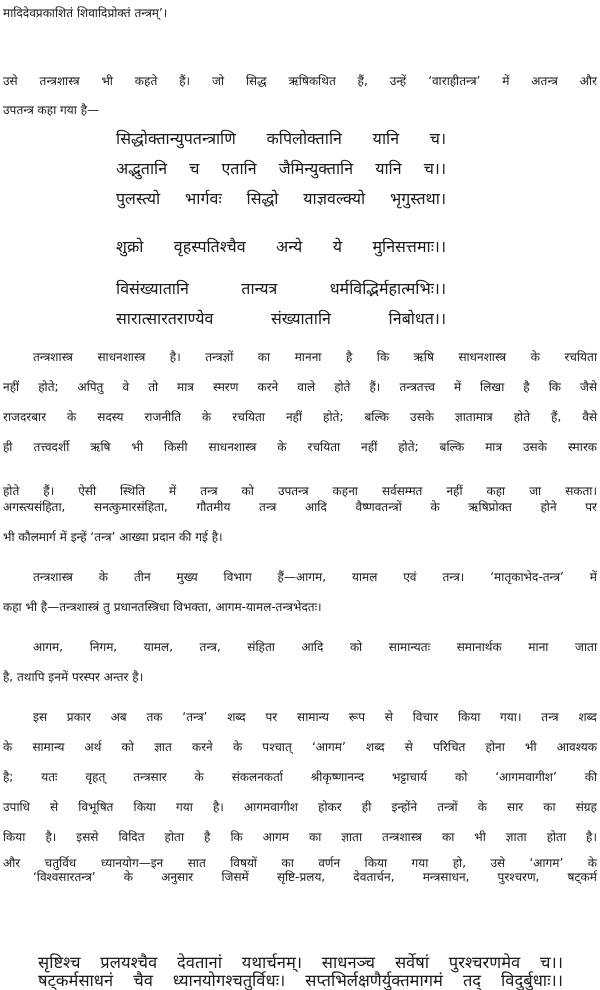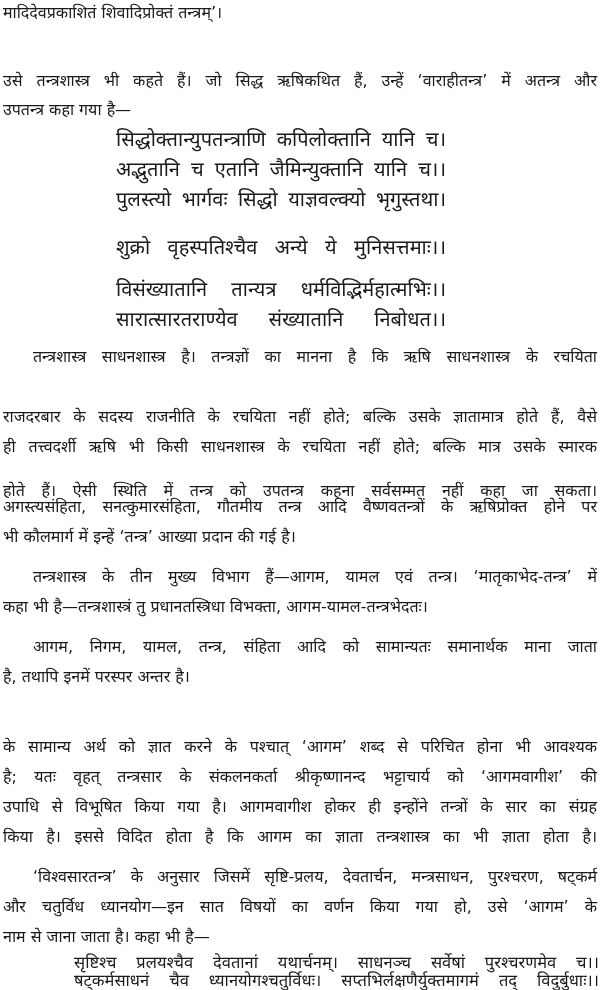--- a/index.html
+++ b/index.html
@@ -3,69 +3,70 @@
 <meta charset="utf-8">
 <style>
   html, body { margin: 0; padding: 0; background: #ffffff; }
   body {
     width: 600px; height: 990px; overflow: hidden; position: relative;
     font-family: "DejaVu Sans", sans-serif; color: #1a1a1a;
   }
   .page { position: absolute; left: 0; top: 0; width: 600px; height: 990px; }
   .line {
     position: absolute; left: 3px; width: 594px;
-    font-size: 16px; line-height: 22px; white-space: nowrap;
+    font-size: 12px; line-height: 22px; white-space: nowrap;
     text-align: justify; text-align-last: justify;
   }
   .line.last { text-align-last: left; }
   .indent { left: 33px; width: 564px; }
   .verse {
     position: absolute; left: 116px; width: 330px;
-    font-size: 20px; line-height: 22px; white-space: nowrap;
+    font-size: 16px; line-height: 22px; white-space: nowrap;
     text-align-last: justify; text-align: justify;
   }
   .verse2 {
     position: absolute; left: 38px; width: 525px;
     font-size: 16.5px; line-height: 22px; white-space: nowrap;
-    text-align-last: justify; text-align: justify; margin-left: 36px;
+    text-align-last: justify; text-align: justify;
   }
 </style>
 </head>
 <body>
 
 <div class="page">
   <div class="line last" style="top:2px">मादिदेवप्रकाशितं शिवादिप्रोक्तं तन्त्रम्’।</div>
 
   <div class="line last" style="top:99px">उपतन्त्र कहा गया है—</div>
   <div class="line" style="top:70px">उसे तन्त्रशास्त्र भी कहते हैं। जो सिद्ध ऋषिकथित हैं, उन्हें ‘वाराहीतन्त्र’ में अतन्त्र और</div>
 
   <div class="verse" style="top:128px">सिद्धोक्तान्युपतन्त्राणि कपिलोक्तानि यानि च।</div>
   <div class="verse" style="top:158px">अद्भुतानि च एतानि जैमिन्युक्तानि यानि च।।</div>
   <div class="verse" style="top:188px">पुलस्त्यो भार्गवः सिद्धो याज्ञवल्क्यो भृगुस्तथा।</div>
   <div class="verse" style="top:236px">शुक्रो वृहस्पतिश्चैव अन्ये ये मुनिसत्तमाः।।</div>
   <div class="verse" style="top:278px">विसंख्यातानि तान्यत्र धर्मविद्भिर्महात्मभिः।।</div>
   <div class="verse" style="top:308px">सारात्सारतराण्येव संख्यातानि निबोधत।।</div>
 
   <div class="line indent" style="top:346px">तन्त्रशास्त्र साधनशास्त्र है। तन्त्रज्ञों का मानना है कि ऋषि साधनशास्त्र के रचयिता</div>
+  <div class="line" style="top:376px">नहीं होते; अपितु वे तो मात्र स्मरण करने वाले होते हैं। तन्त्रतत्त्व में लिखा है कि जैसे</div>
   <div class="line" style="top:406px">राजदरबार के सदस्य राजनीति के रचयिता नहीं होते; बल्कि उसके ज्ञातामात्र होते हैं, वैसे</div>
   <div class="line" style="top:436px">ही तत्त्वदर्शी ऋषि भी किसी साधनशास्त्र के रचयिता नहीं होते; बल्कि मात्र उसके स्मारक</div>
   <div class="line" style="top:480px">होते हैं। ऐसी स्थिति में तन्त्र को उपतन्त्र कहना सर्वसम्मत नहीं कहा जा सकता।</div>
   <div class="line last" style="top:526px">भी कौलमार्ग में इन्हें ‘तन्त्र’ आख्या प्रदान की गई है।</div>
   <div class="line" style="top:496px">अगस्त्यसंहिता, सनत्कुमारसंहिता, गौतमीय तन्त्र आदि वैष्णवतन्त्रों के ऋषिप्रोक्त होने पर</div>
 
   <div class="line indent" style="top:566px">तन्त्रशास्त्र के तीन मुख्य विभाग हैं—आगम, यामल एवं तन्त्र। ‘मातृकाभेद-तन्त्र’ में</div>
   <div class="line last" style="top:596px">कहा भी है—तन्त्रशास्त्रं तु प्रधानतस्त्रिधा विभक्ता, आगम-यामल-तन्त्रभेदतः।</div>
 
   <div class="line indent" style="top:636px">आगम, निगम, यामल, तन्त्र, संहिता आदि को सामान्यतः समानार्थक माना जाता</div>
   <div class="line last" style="top:666px">है, तथापि इनमें परस्पर अन्तर है।</div>
 
+  <div class="line indent" style="top:706px">इस प्रकार अब तक ‘तन्त्र’ शब्द पर सामान्य रूप से विचार किया गया। तन्त्र शब्द</div>
   <div class="line" style="top:736px">के सामान्य अर्थ को ज्ञात करने के पश्चात् ‘आगम’ शब्द से परिचित होना भी आवश्यक</div>
   <div class="line" style="top:766px">है; यतः वृहत् तन्त्रसार के संकलनकर्ता श्रीकृष्णानन्द भट्टाचार्य को ‘आगमवागीश’ की</div>
   <div class="line" style="top:796px">उपाधि से विभूषित किया गया है। आगमवागीश होकर ही इन्होंने तन्त्रों के सार का संग्रह</div>
   <div class="line indent" style="top:866px">‘विश्वसारतन्त्र’ के अनुसार जिसमें सृष्टि-प्रलय, देवतार्चन, मन्त्रसाधन, पुरश्चरण, षट्कर्म</div>
 
   <div class="line" style="top:826px">किया है। इससे विदित होता है कि आगम का ज्ञाता तन्त्रशास्त्र का भी ज्ञाता होता है।</div>
-  <div class="line" style="top:896px">और चतुर्विध ध्यानयोग—इन सात विषयों का वर्णन किया गया हो, उसे ‘आगम’ के</div>
-  <div class="line last" style="top:926px">नाम से जाना जाता है। कहा भी है—</div>
+  <div class="line" style="top:852px">और चतुर्विध ध्यानयोग—इन सात विषयों का वर्णन किया गया हो, उसे ‘आगम’ के</div>
 
   <div class="verse2" style="top:952px">सृष्टिश्च प्रलयश्चैव देवतानां यथार्चनम्। साधनञ्च सर्वेषां पुरश्चरणमेव च।।</div>
   <div class="verse2" style="top:970px">षट्कर्मसाधनं चैव ध्यानयोगश्चतुर्विधः। सप्तभिर्लक्षणैर्युक्तमागमं तद् विदुर्बुधाः।।</div>
 </div>
 
 </body></html>

